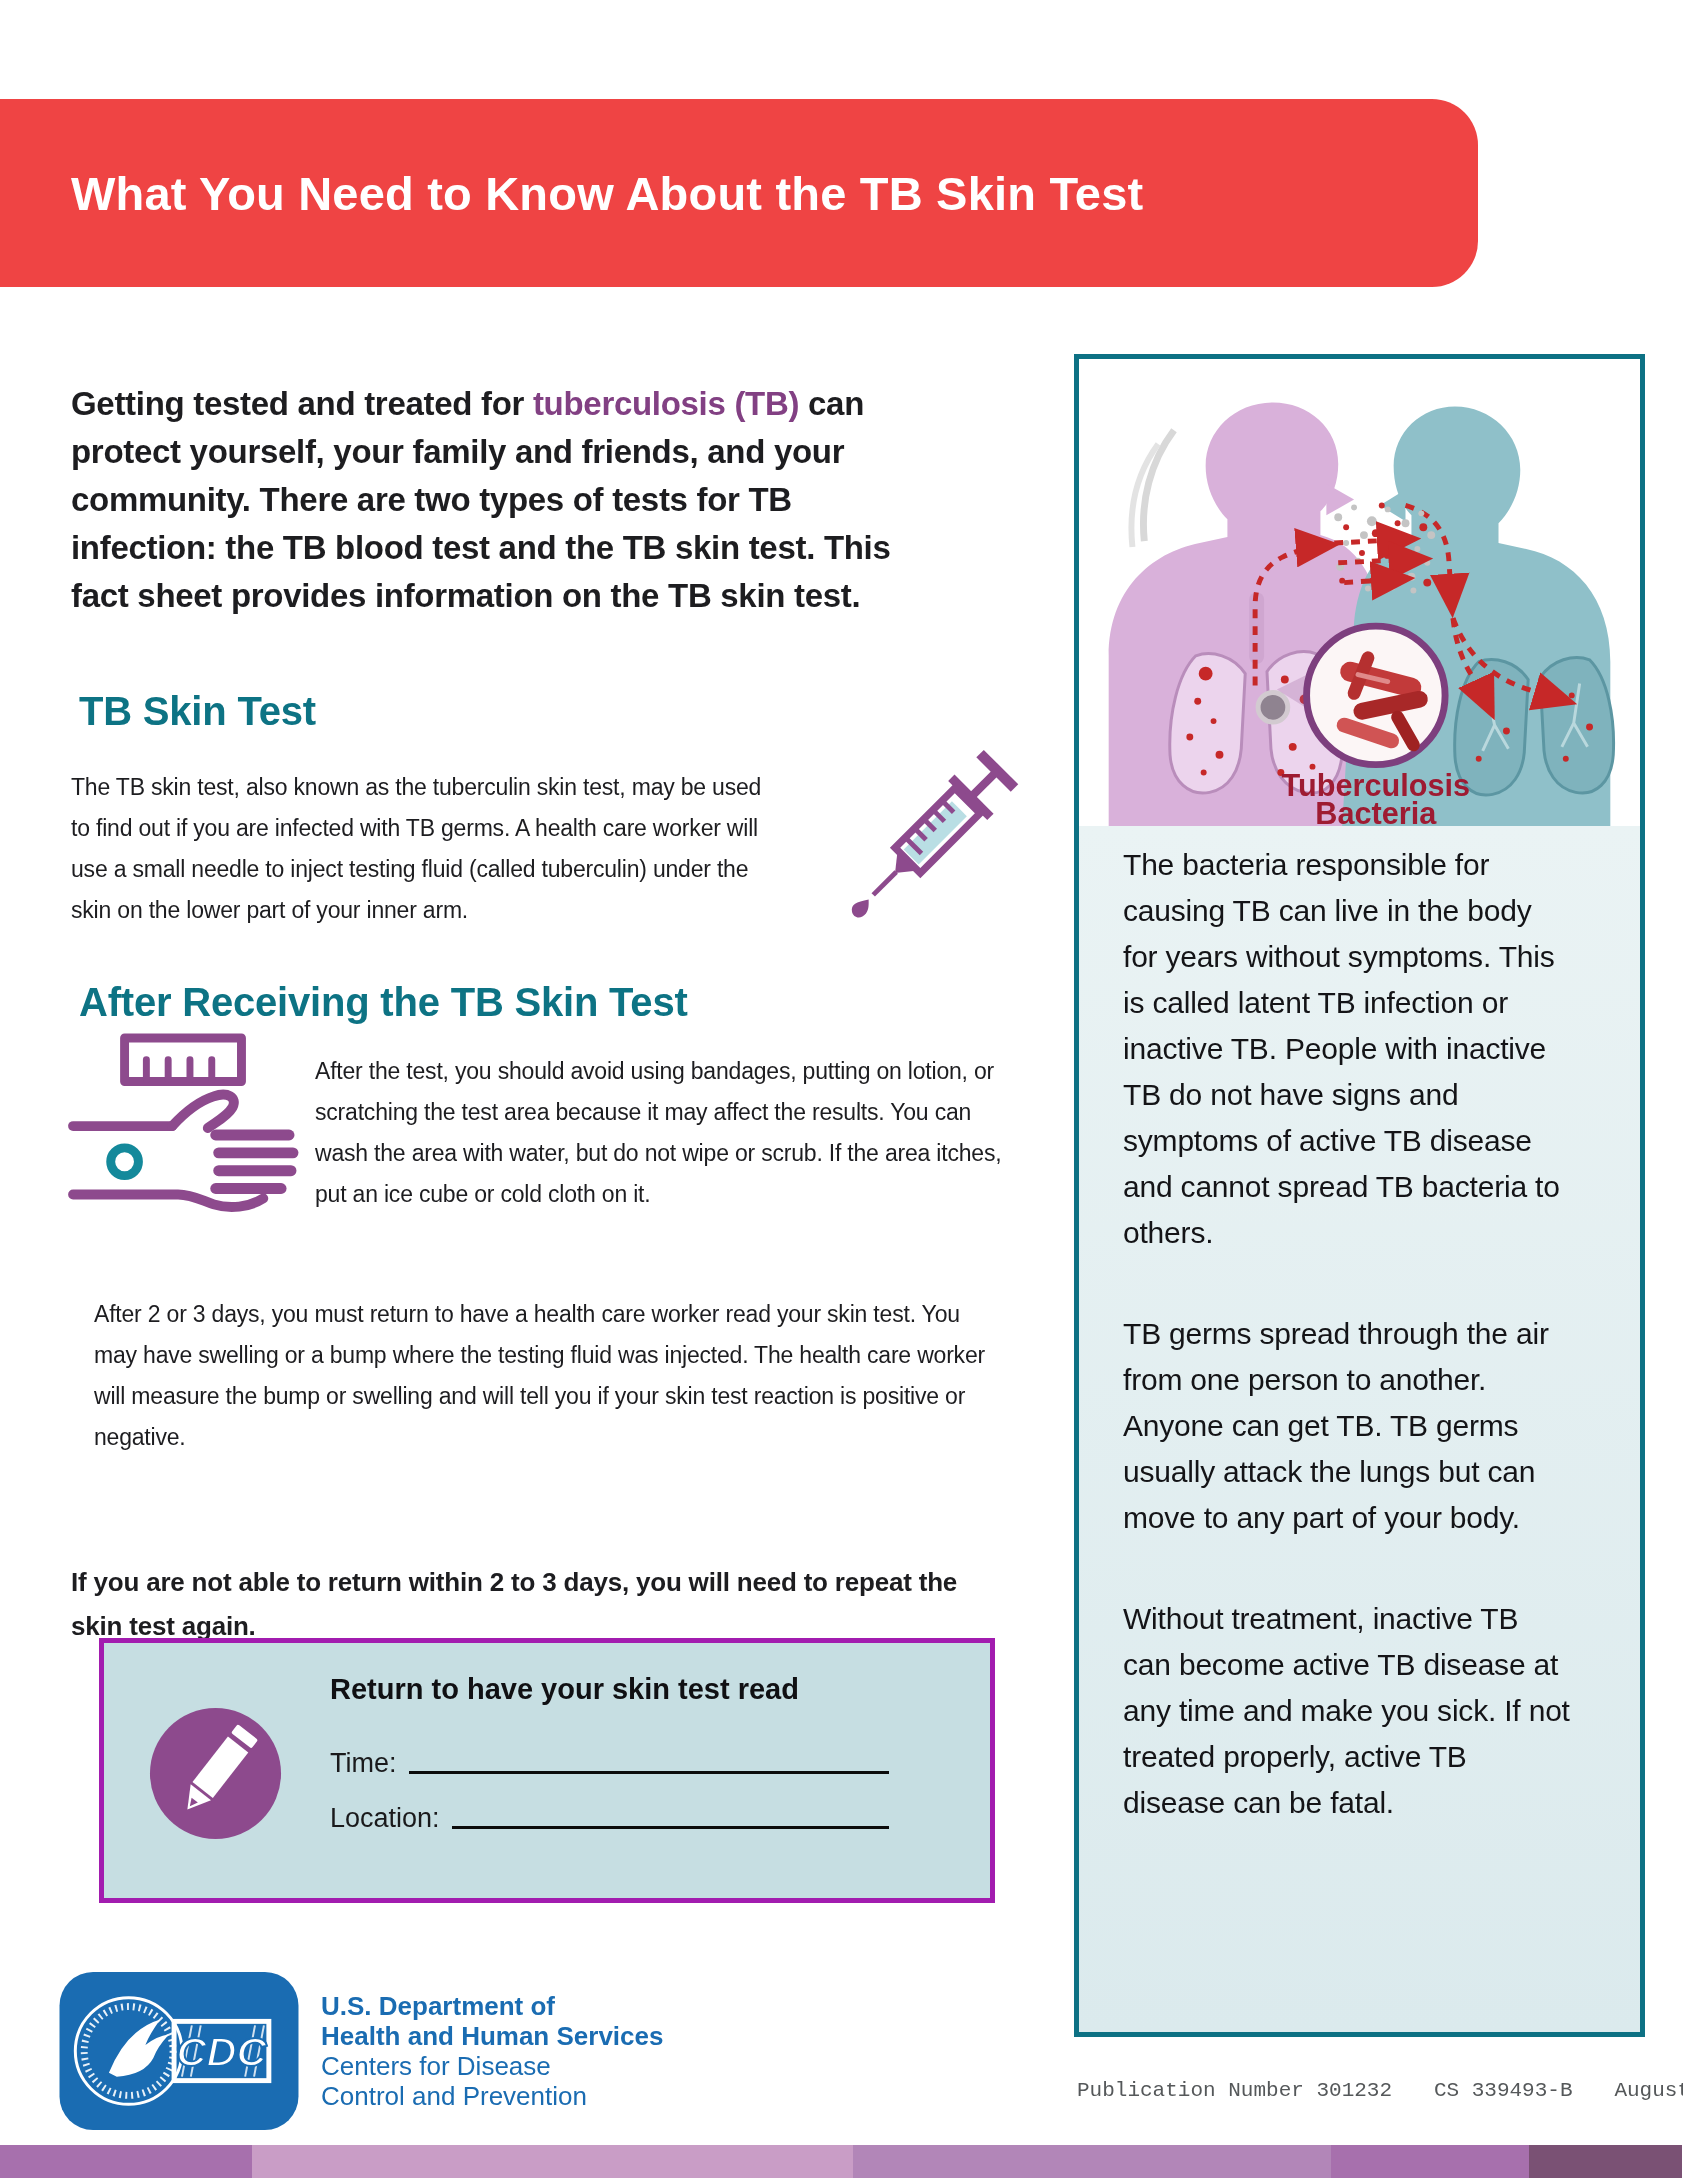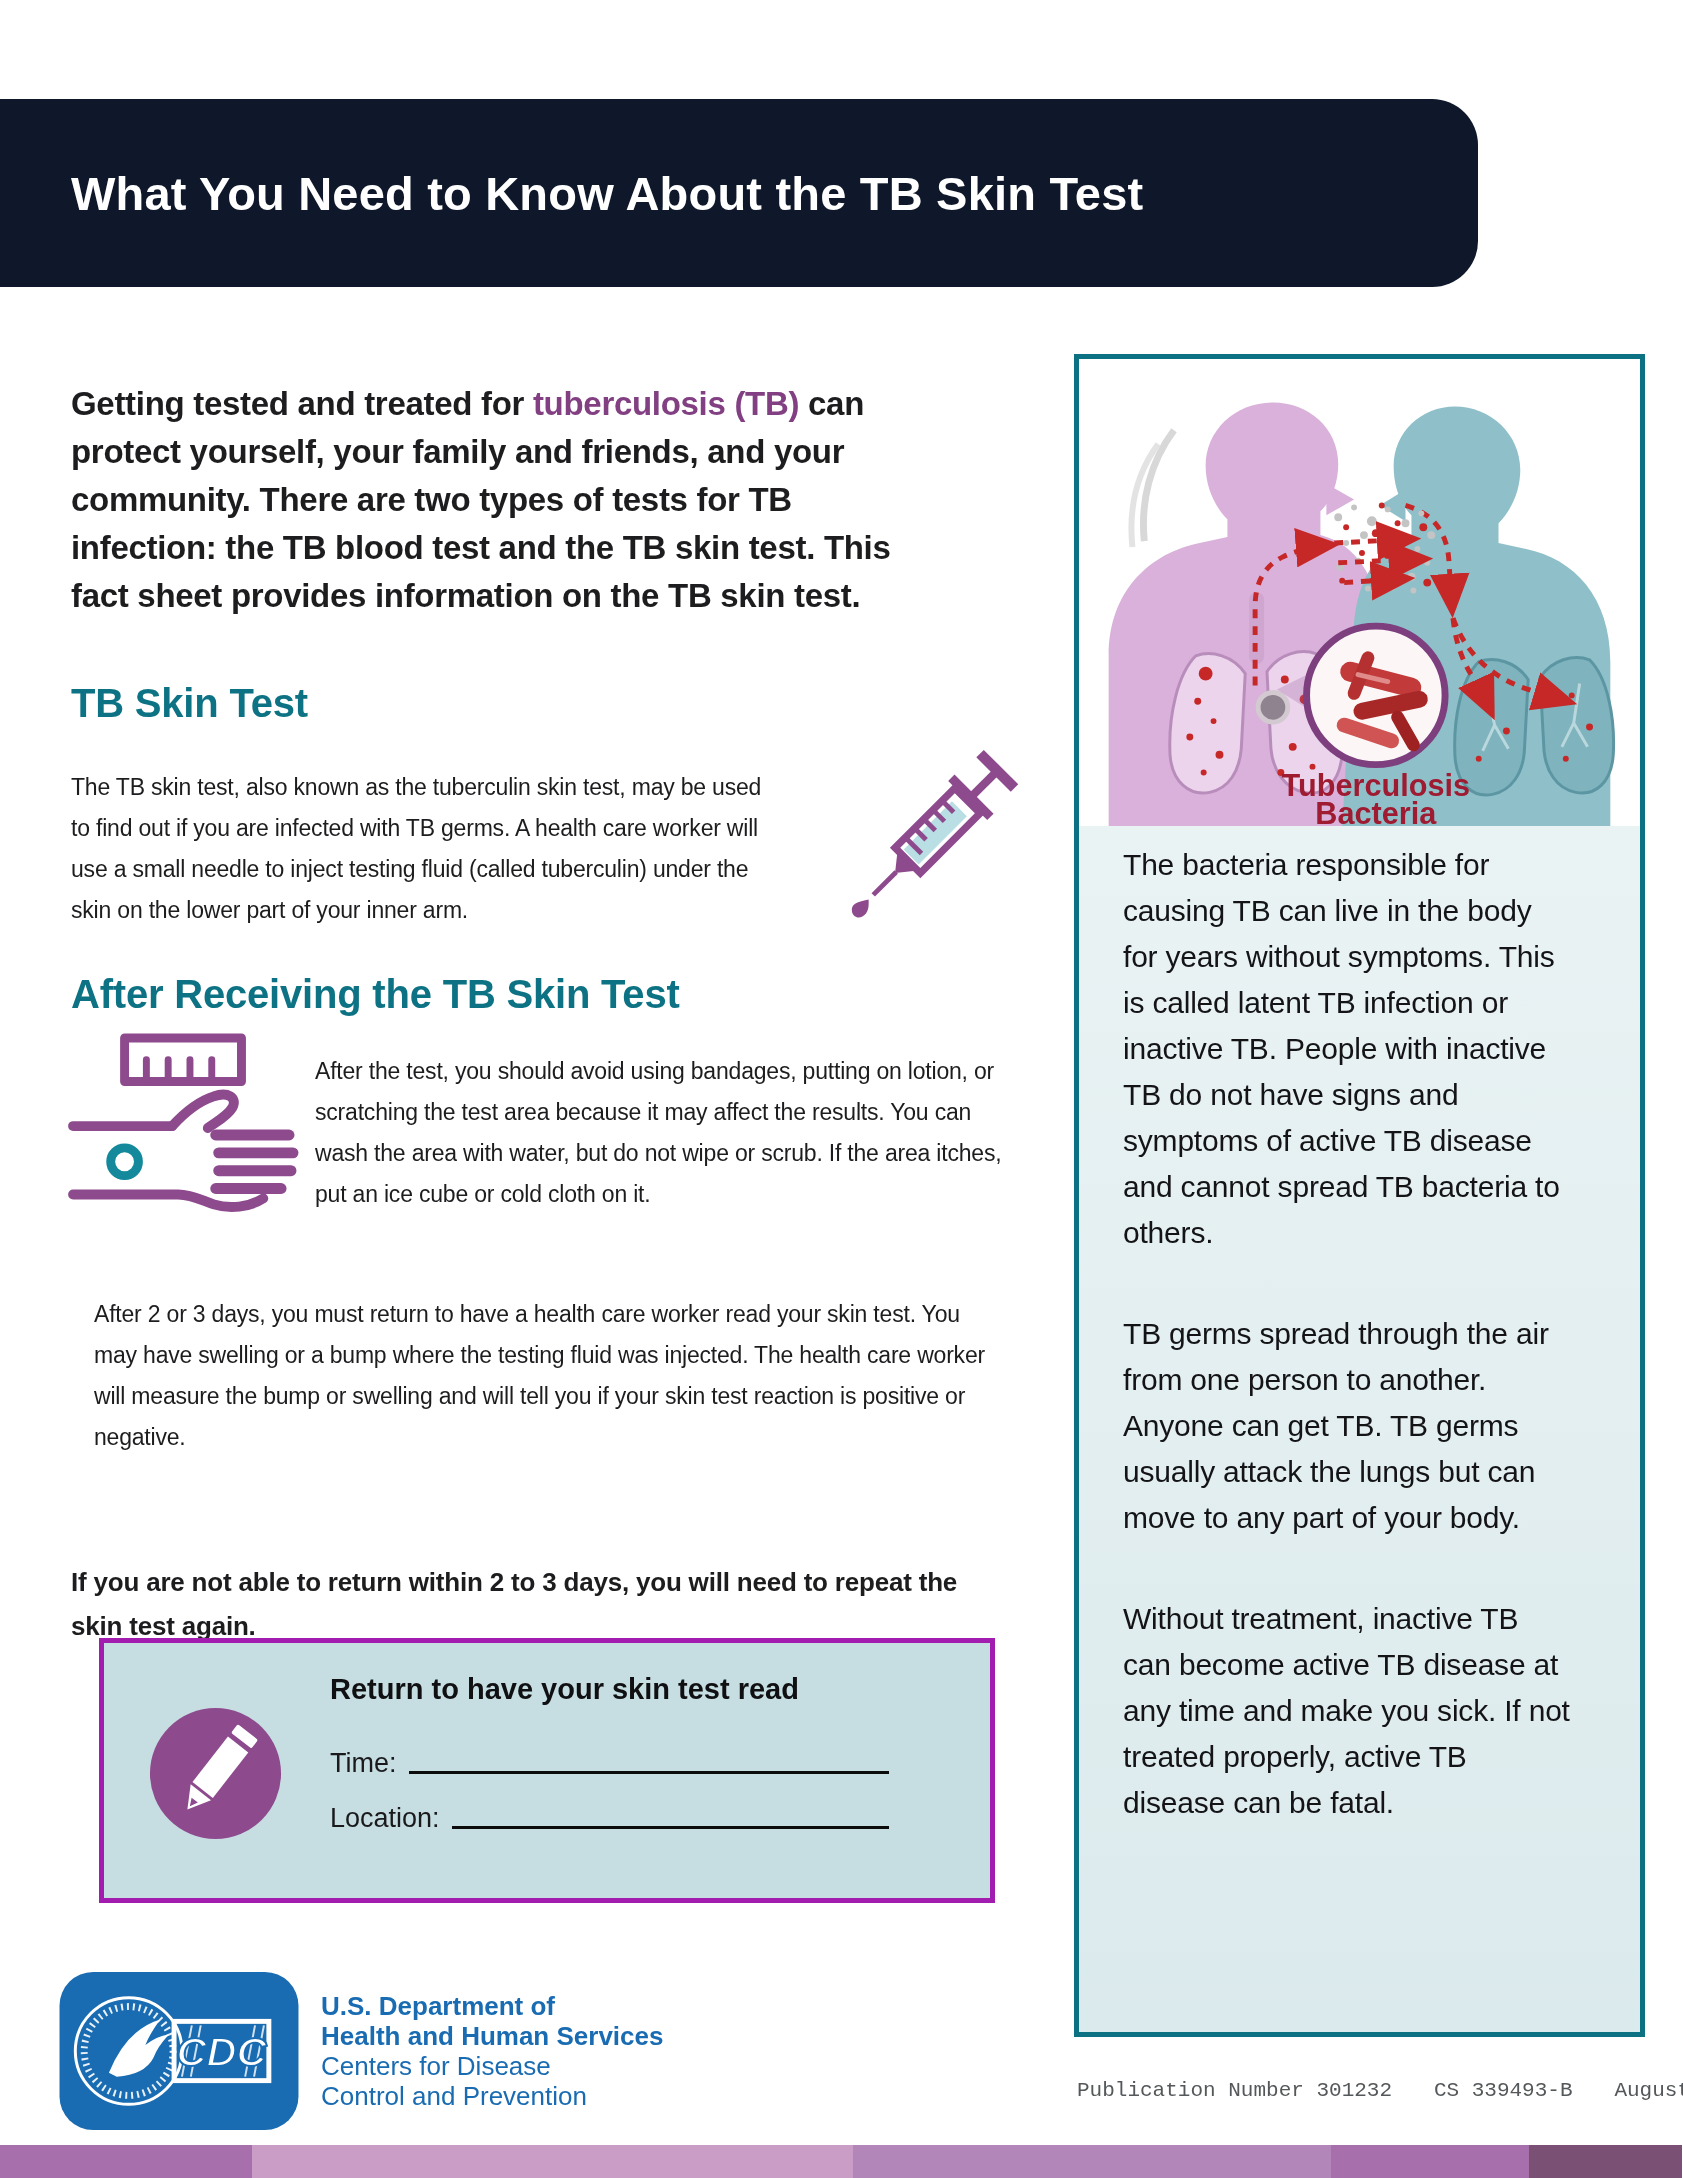--- a/index.html
+++ b/index.html
@@ -1,29 +1,29 @@
 <!DOCTYPE html>
 <html><head>
 <meta charset="utf-8">
 <style>
   html,body { margin:0; padding:0; background:#ffffff; }
   .page { position:relative; width:1683px; height:2178px; background:#ffffff;
           font-family:"Liberation Sans", sans-serif; overflow:hidden; }
 
   
   .header-band { position:absolute; left:0; top:99px; width:1478px; height:188px;
-                 background:#0f172a; border-radius:0 46px 46px 0; display:flex; align-items:center; }
+                 background:#ef4444; border-radius:0 46px 46px 0; display:flex; align-items:center; }
   .header-band h1 { margin:0 0 0 71px; font-size:47px; color:#ffffff; font-weight:bold; letter-spacing:0.2px; }
 
   
   .intro { position:absolute; left:71px; top:347px; width:844px; font-size:33px; font-weight:bold;
            line-height:48px; color:#1d1d20; letter-spacing:-0.3px; }
   .intro .hl { color:#824083; }
 
-  .h2 { position:absolute; left:71px; margin:0; font-size:40px; font-weight:bold;
+  .h2 { position:absolute; left:71px; margin:8px; font-size:40px; font-weight:bold;
         color:#0d7384; letter-spacing:-0.2px; }
   #h-skin  { top:681px; }
   #h-after { top:972px; }
 
   .body-text { position:absolute; font-size:23px; line-height:41px; color:#1d1d20; letter-spacing:-0.2px; }
   #skin-body  { left:71px;  top:744px;  width:713px; }
   #after-body { left:315px; top:1028px; width:688px; }
   #p2 { left:71px; top:1271px; width:899px;margin-left:23px; }
   #p3 { left:71px; top:1534px; width:901px; font-weight:bold; font-size:26px; line-height:44px; }
 

